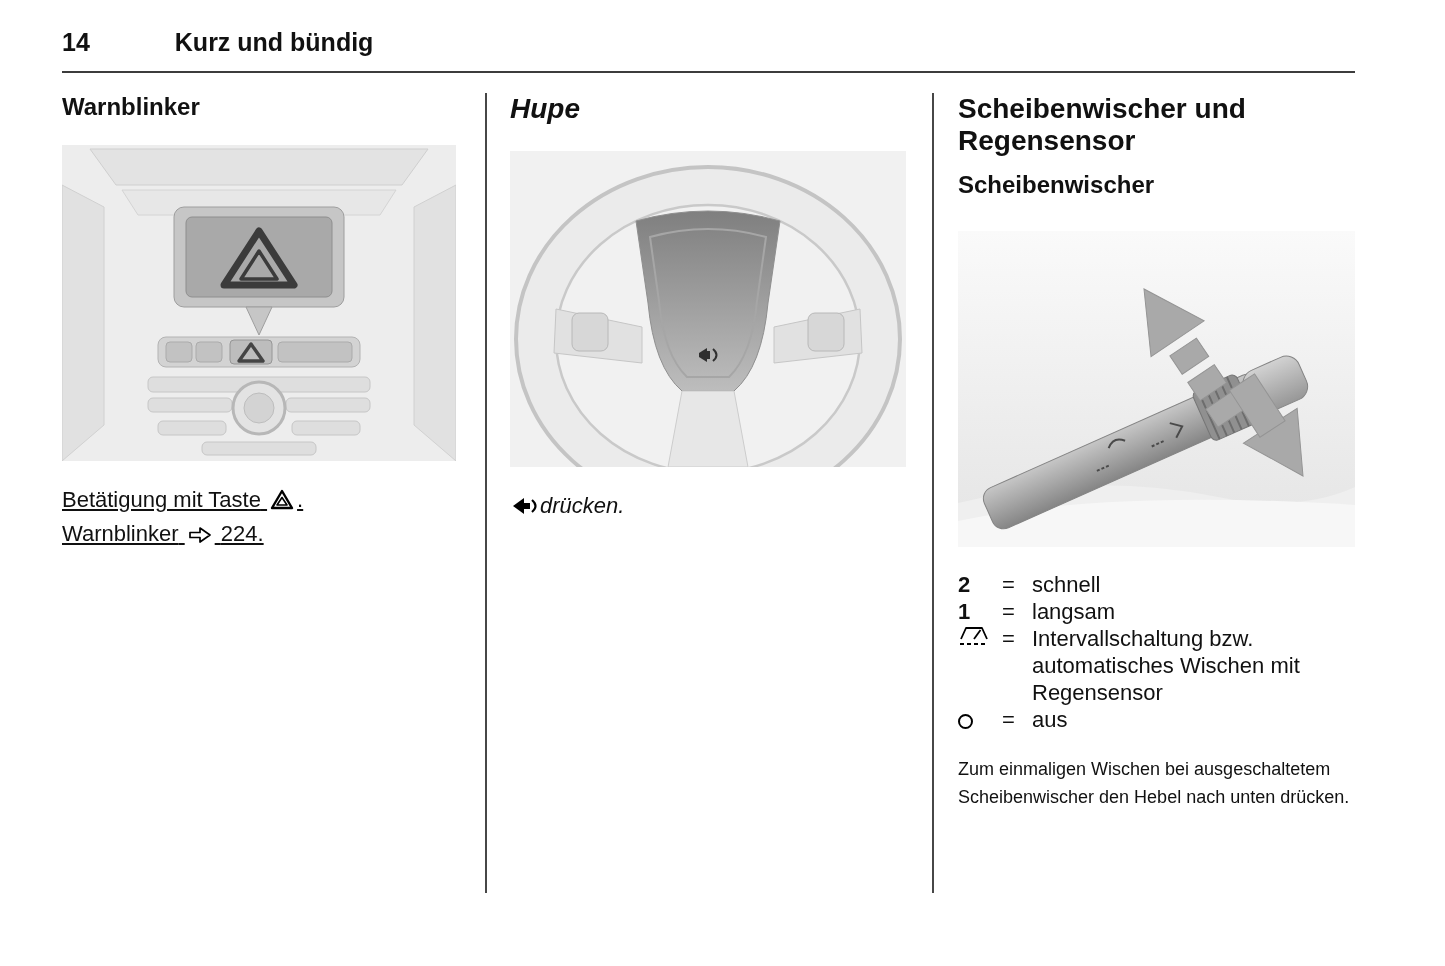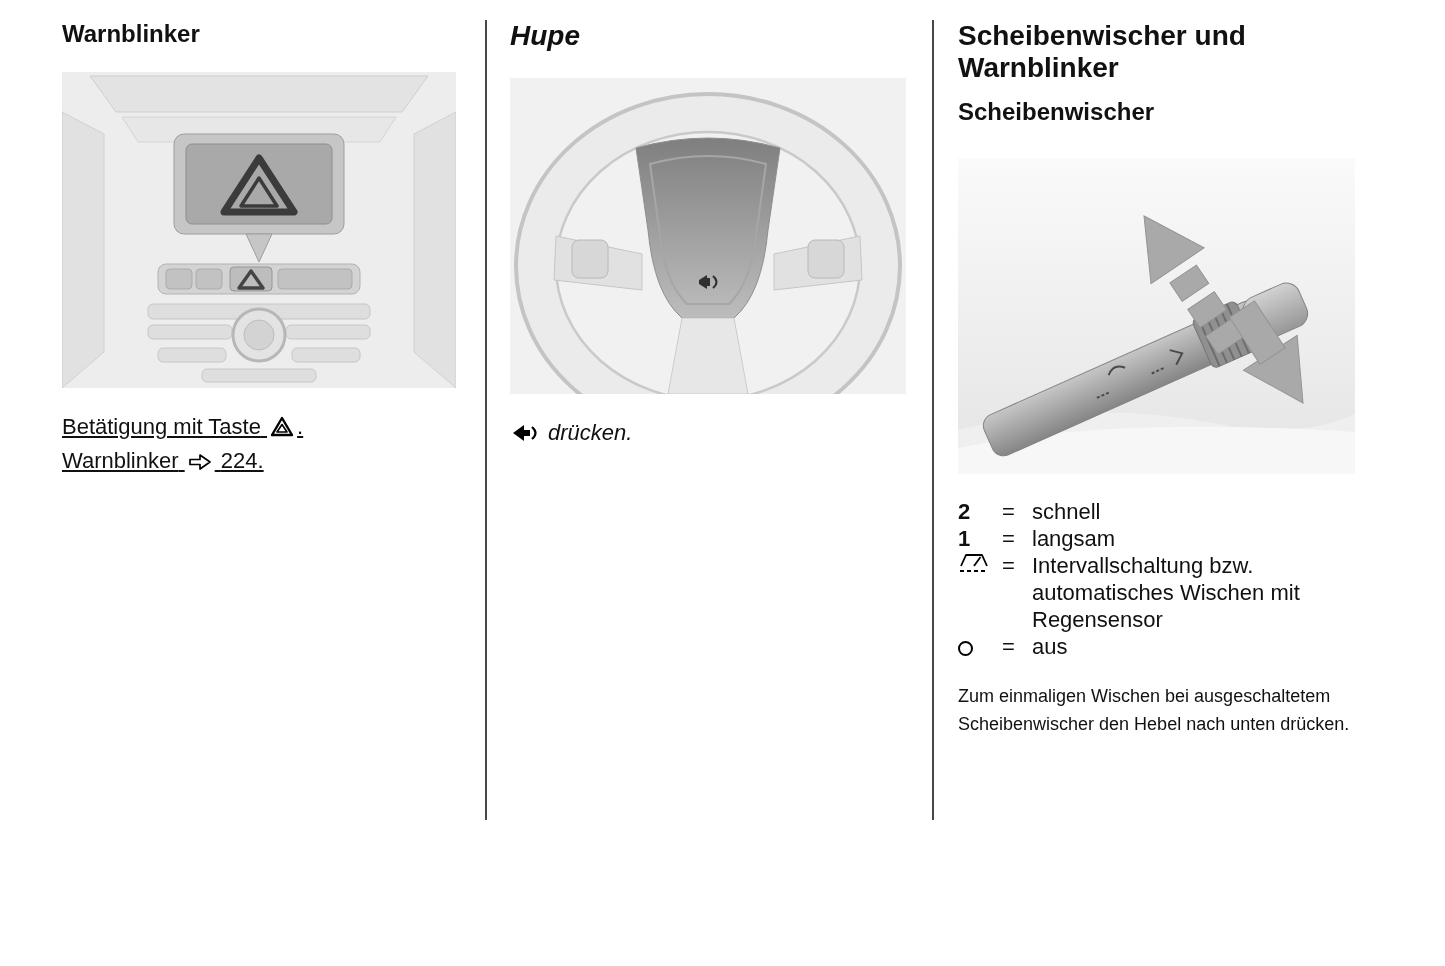--- a/index.html
+++ b/index.html
@@ -26,35 +26,42 @@
   .h-small { font-size:24px; font-weight:bold; line-height:28px; }
 
   .fig { display:block; }
   .col1 .fig { margin-top:24px; }
   .col2 .fig { margin-top:26px; }
   .col3 .h-small { margin-top:14px; }
   .col3 .fig { margin-top:32px; }
 
   .caption { font-size:22px; line-height:34px; margin-top:22px;text-decoration:underline; }
   .caption .inline-icon { vertical-align:-3px; margin:0 3px; }
-  .caption-hupe { font-size:22px; line-height:30px; margin-top:24px; display:flex; align-items:center; gap:8px; }
+  .caption-hupe { font-size:22px; line-height:30px; margin-top:24px; display:flex; align-items:center; gap:0; }
 
   .legend { margin-top:24px; font-size:22px; line-height:27px; }
   .legend-row { display:grid; grid-template-columns:44px 30px 1fr; align-items:baseline; }
   .legend-symbol { font-weight:bold; }
   .legend-symbol .sym-svg { vertical-align:-5px; }
   .off-circle { display:inline-block; width:15px; height:15px; border:2.5px solid #000; border-radius:50%; vertical-align:-2px; }
 
   .paragraph { margin-top:22px; font-size:18px; line-height:28px; }
 </style>
 </head>
 <body>
 
 <div class="page">
 
+  <div class="header">
+    <div class="header-row">
+      <span class="page-number">14</span>
+      <span class="header-title">Kurz und bündig</span>
+    </div>
+    <div class="header-rule"></div>
+  </div>
 
   <div class="content">
 
     <div class="col1">
       <div class="h-small">Warnblinker</div>
 
       <svg class="fig" width="394" height="316" viewBox="0 0 394 316">
         <rect width="394" height="316" fill="#ededed"></rect>
         <path d="M28 4 L366 4 L340 40 L54 40 Z" fill="#e3e3e3" stroke="#cfcfcf"></path>
         <path d="M60 45 L334 45 L318 70 L76 70 Z" fill="#e7e7e7" stroke="#d4d4d4"></path>
@@ -132,21 +139,21 @@
           <rect x="13.5" y="8" width="6.5" height="6" fill="#000"></rect>
           <path d="M22 5 Q29 11 22 17" fill="none" stroke="#000" stroke-width="2.2"></path>
         </svg>
         <span>drücken.</span>
       </div>
     </div>
 
     <div class="divider d2"></div>
 
     <div class="col3">
-      <div class="h-large">Scheibenwischer und Warnblinker</div>
+      <div class="h-large">Scheibenwischer und Regensensor</div>
       <div class="h-small">Scheibenwischer</div>
 
       <svg class="fig" width="397" height="316" viewBox="0 0 397 316">
         <defs>
           <linearGradient id="bg3" x1="0" y1="0" x2="0" y2="1">
             <stop offset="0" stop-color="#fafafa"></stop>
             <stop offset="1" stop-color="#e4e4e4"></stop>
           </linearGradient>
           <linearGradient id="stalkGrad" x1="0" y1="0" x2="0" y2="1">
             <stop offset="0" stop-color="#c6c6c6"></stop>

